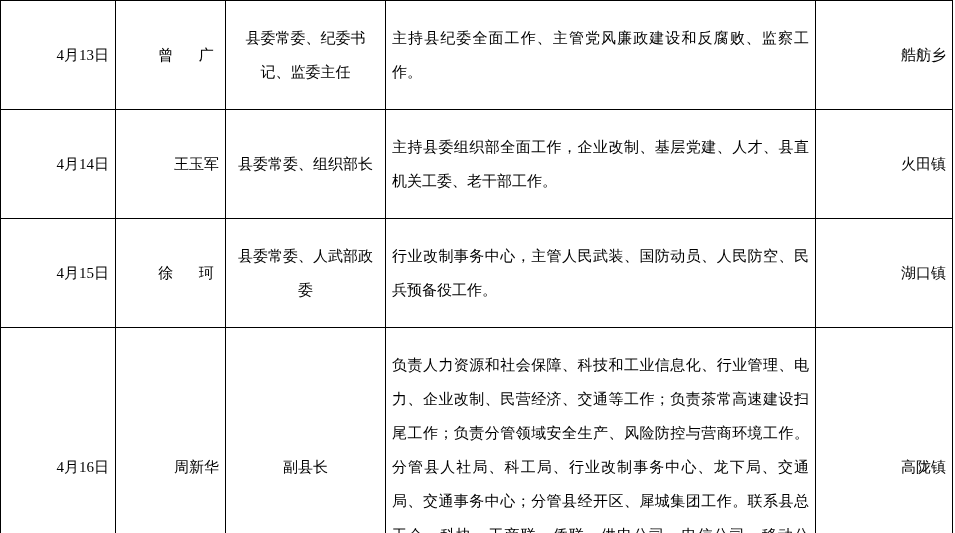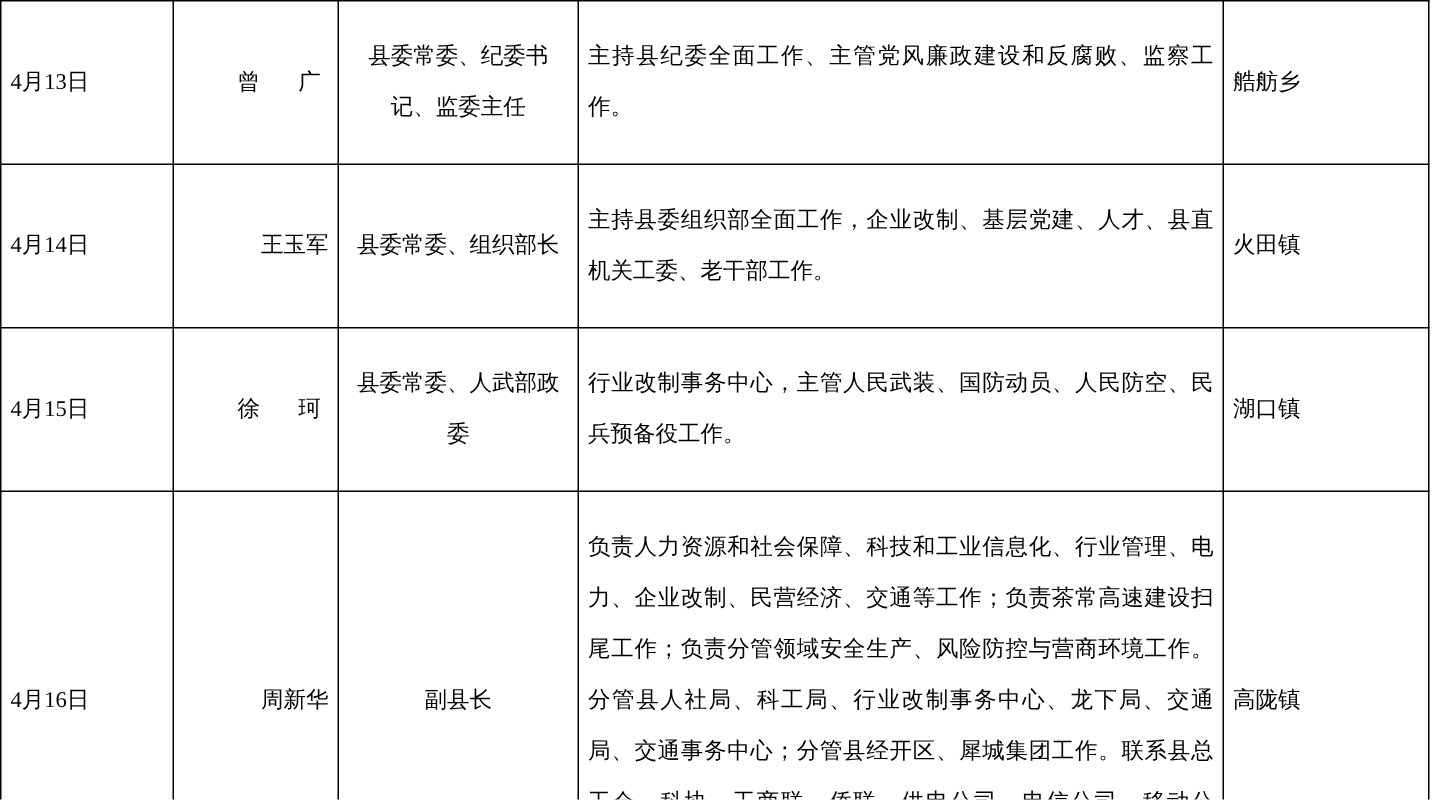--- a/index.html
+++ b/index.html
@@ -27,25 +27,25 @@
     table-layout: fixed;
   }
   table.duty-table td {
     border: 1px solid #000000;
     vertical-align: middle;
     font-size: 15px;
     line-height: 34px;
     padding: 20px 6px;
     box-sizing: border-box;
   }
-  .col-date   { width: 115px; text-align: left; }
+  .col-date   { width: 115px; text-align: right; }
   .col-name   { width: 110px; text-align: right; }
   .col-post   { width: 160px; text-align: center; }
   .col-duty   { width: 430px; text-align: left; padding-left: 10px; padding-right: 8px; margin-top: 28px; }
-  .col-town   { width: 137px; text-align: left; }
+  .col-town   { width: 137px; text-align: right; }
 
   .name-spaced {
     letter-spacing: 0.35em;
     padding-left: 0.35em;
   }
   .duty-text {
     display: block;
     text-align: justify;
     text-justify: inter-ideograph;
   }

